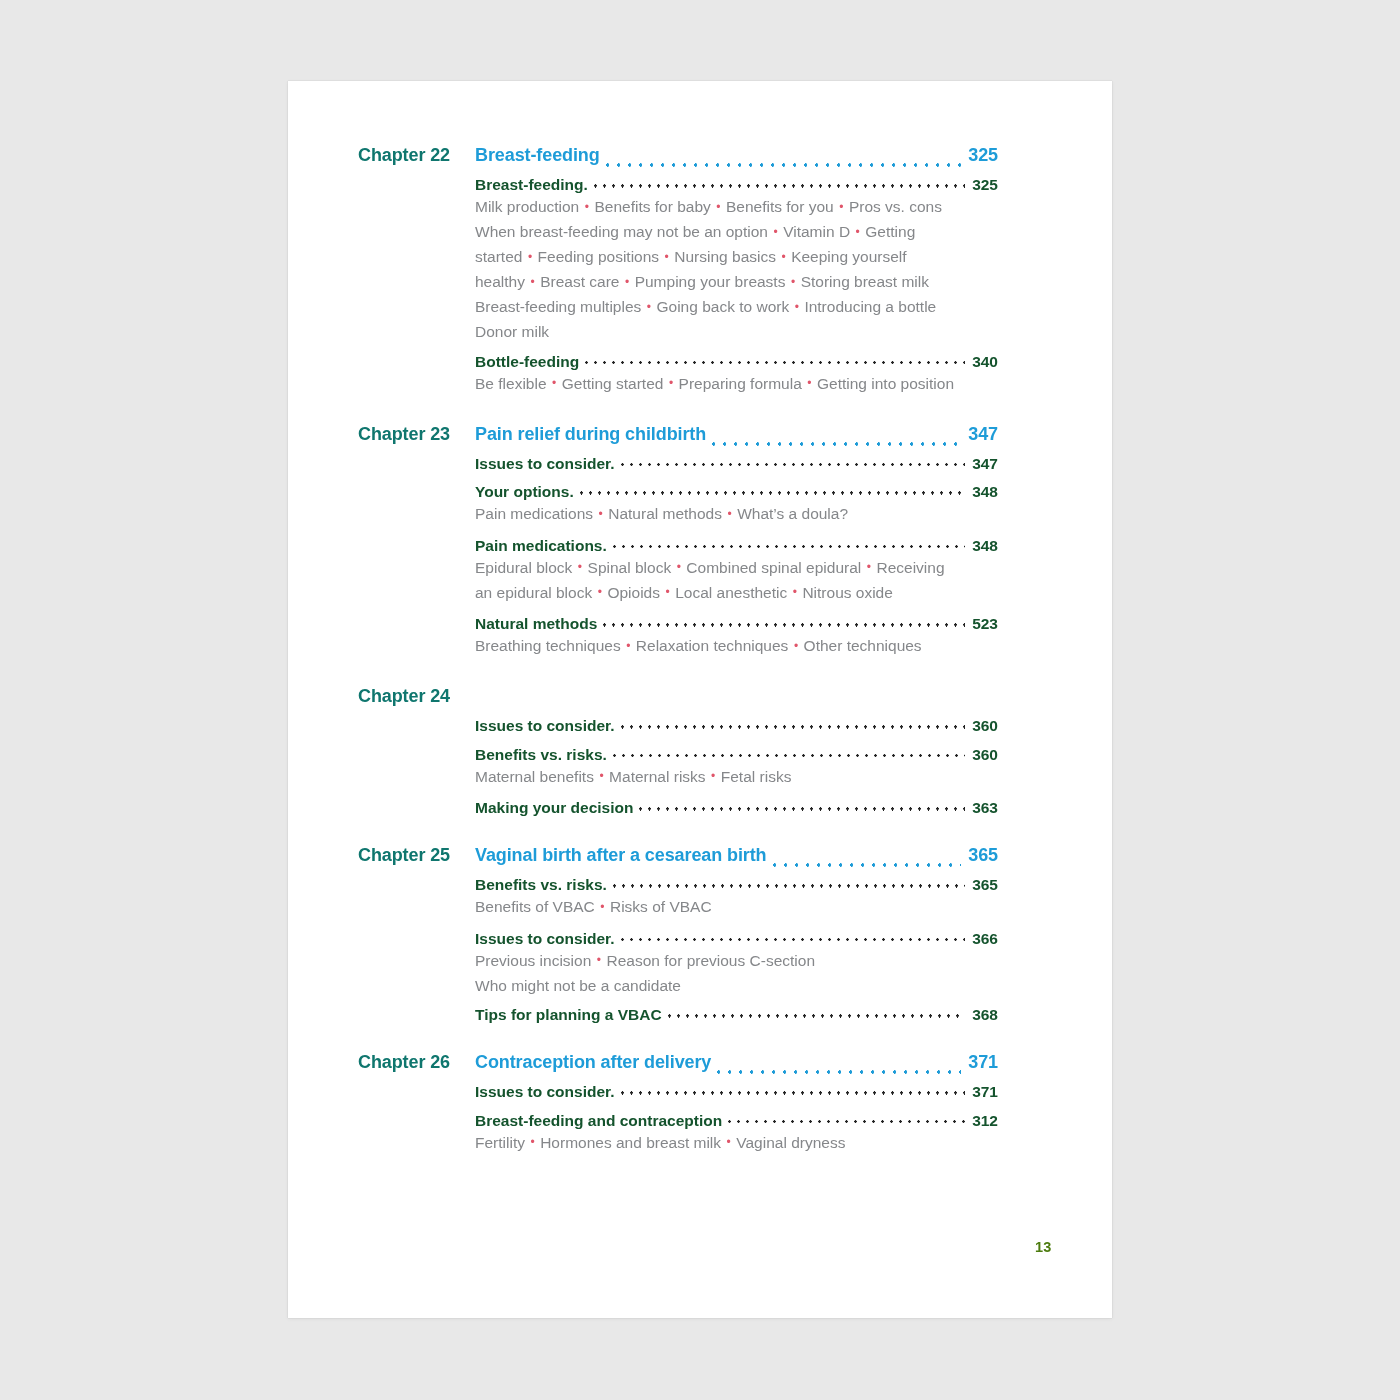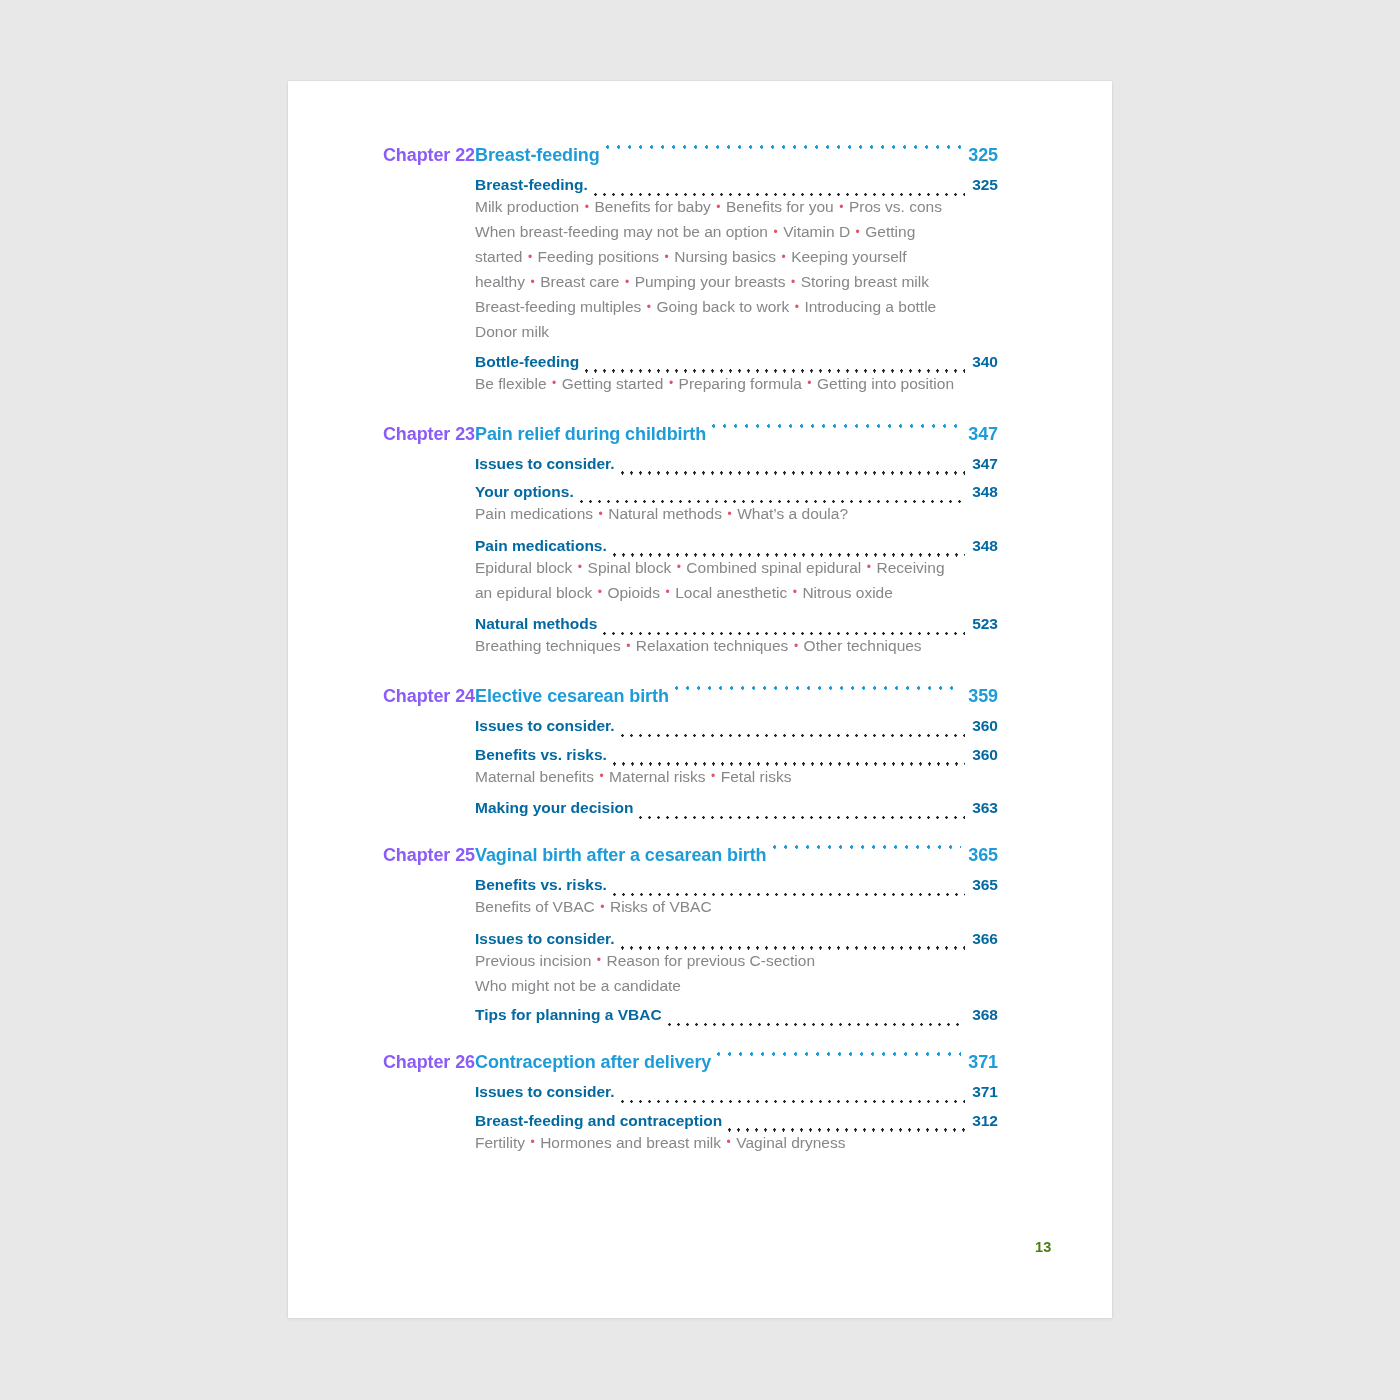--- a/index.html
+++ b/index.html
@@ -33,27 +33,26 @@
     align-items: baseline;
     font-size: 18px;
     font-weight: bold;
     line-height: 22px;
     letter-spacing: -0.1px;
     color: #1e9cd8;
     margin-bottom: 9px;
   }
   .ch-label {
     flex: 0 0 117px;
-    color: #8b5cf6;
-    text-align: right;
+    color: #0f766e;
   }
   .ch-main {
     flex: 1 1 auto;
     display: flex;
-    align-items: flex-start;
+    align-items: flex-end;
     min-width: 0;
   }
   .ch-title { white-space: nowrap; }
   .leader {
     flex: 1 1 auto;
     position: relative;
     top: 1px;
     margin: 0 7px 0 6px;
     background-repeat: repeat-x;
     background-position: left bottom;
@@ -67,25 +66,25 @@
   .sec-leader {
     height: 3.4px;
     color: #232323;
     background-image: radial-gradient(circle at 1.5px 1.7px, currentColor 1.35px, transparent 1.55px);
     background-size: 9px 3.4px;
   }
   .sections { margin-left: 117px; }
   .toc-section { margin-bottom: 8.5px; }
   .sec-row {
     display: flex;
-    align-items: flex-end;
+    align-items: center;
     font-size: 15.5px;
     font-weight: bold;
     line-height: 20px;
-    color: #0369a1;
+    color: #14532d;
   }
   .sec-title { white-space: nowrap; }
   .sec-page, .ch-page { flex: 0 0 auto; }
   .sec-body {
     font-size: 15.5px;
     line-height: 23px;
     color: #85878a;
     font-weight: normal;
   }
   .bullet {
@@ -201,25 +200,20 @@
     <div class="sec-body">
                 <div class="body-line">Breathing techniques<span class="bullet">•</span>Relaxation techniques<span class="bullet">•</span>Other techniques</div>
               </div>
   </div>
 </div>
   </section>
 
   <section class="chapter">
     <div class="chapter-row">
       <span class="ch-label">Chapter 24</span>
-      <span class="ch-main">
-        <span class="ch-title">Elective cesarean birth</span>
-        <span class="leader ch-leader"></span>
-        <span class="ch-page">359</span>
-      </span>
     </div>
     <div class="sections">
   <div class="toc-section">
     <div class="sec-row">
       <span class="sec-title">Issues to consider.</span>
       <span class="leader sec-leader"></span>
       <span class="sec-page">360</span>
     </div>
 
   </div>

